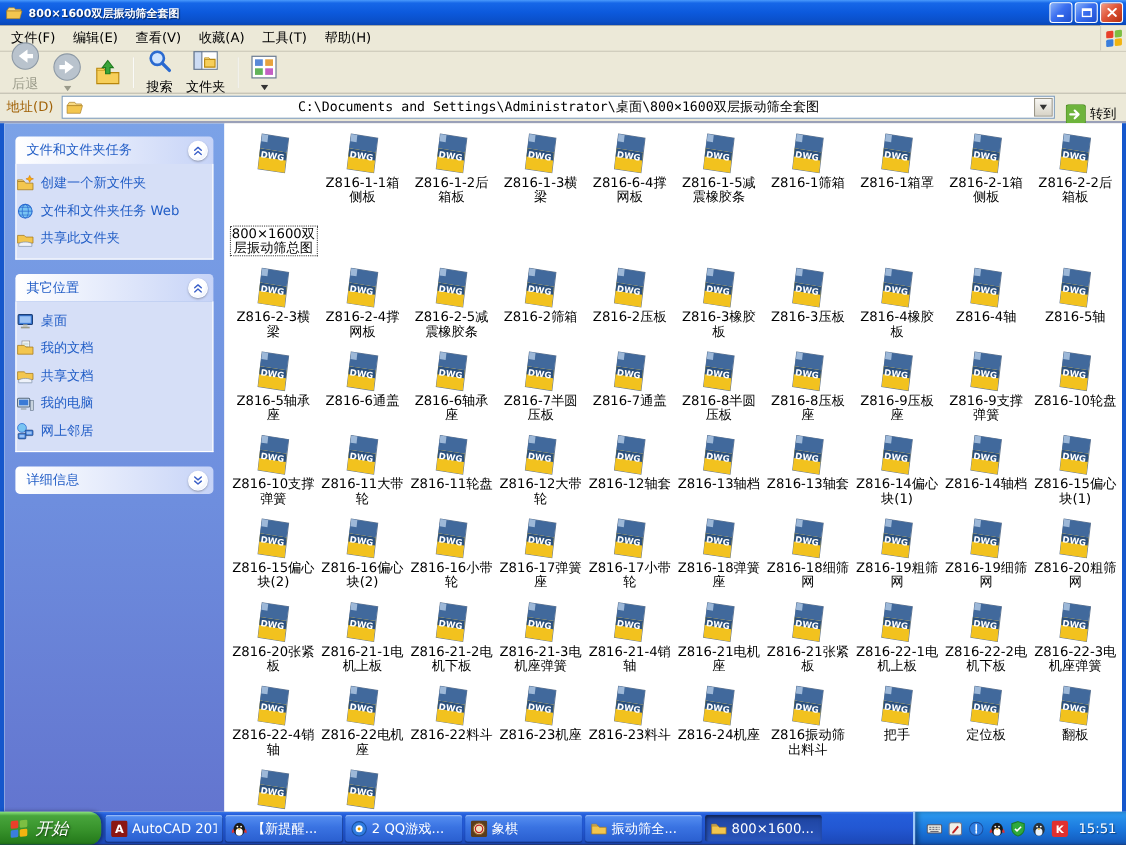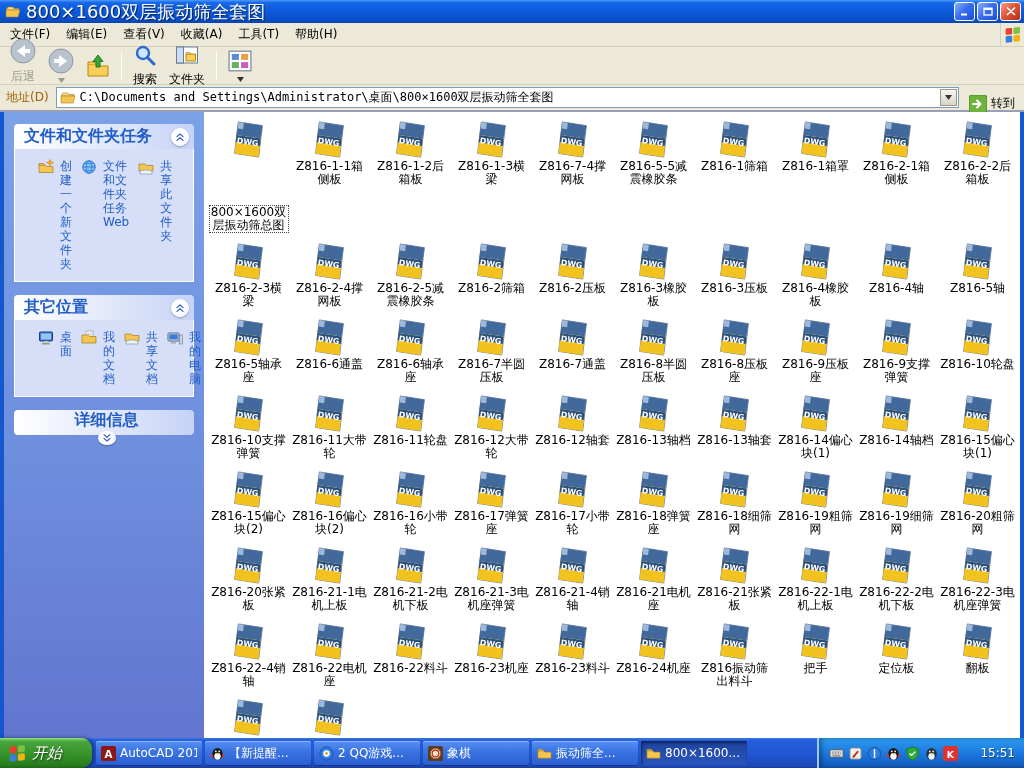--- a/index.html
+++ b/index.html
@@ -11,21 +11,21 @@
 .icon14{width:15px;height:15px;}
 .icon16{width:16px;height:16px;}
 .icon18{width:18px;height:18px;}
 .icon24{width:24px;height:24px;}
 .icon26{width:26px;height:26px;}
 .icon-dwg{width:37px;height:37px;}
 .wbicon{width:10px;height:9px;}
 
 
 .titlebar{height:23px;background:linear-gradient(to bottom,#4a9afc 0%,#1667e8 12%,#0c59dc 50%,#0a4fc8 85%,#0845b5 100%);display:flex;align-items:center;padding:0 3px 0 5px;gap:5px;flex:none;}
-.title-text{color:#fff;font-weight:normal;font-size:18px;text-shadow:1px 1px 1px rgba(0,0,0,.6);flex:1;white-space:nowrap;overflow:hidden;}
+.title-text{color:#fff;font-weight:bold;font-size:10px;text-shadow:1px 1px 1px rgba(0,0,0,.6);flex:1;white-space:nowrap;overflow:hidden;}
 .win-btns{display:flex;gap:2px;}
 .win-btn{width:21px;height:19px;border:1px solid #fff;border-radius:3px;display:flex;align-items:center;justify-content:center;cursor:pointer;}
 .btn-blue{background:linear-gradient(135deg,#8ab2f8 0%,#3b6ff0 45%,#1d4fd0 100%);}
 .btn-red{background:linear-gradient(135deg,#f5a088 0%,#e0573a 45%,#b52e10 100%);}
 
 
 .menubar{height:24px;background:#ece9d8;border-bottom:1px solid #d4d0c0;display:flex;align-items:center;padding:0 0 0 2px;flex:none;}
 .menu-items{display:flex;align-items:flex-start;}
 .menu-item{padding:4px 8px;color:#000;cursor:default;}
 .menu-logo{margin-left:auto;width:24px;height:23px;display:flex;align-items:center;justify-content:center;border-left:1px solid #d4d0c0;background:#ece9d8;}
@@ -35,53 +35,53 @@
 .toolbar{height:38px;background:#ece9d8;border-bottom:1px solid #d4d0c0;display:flex;align-items:center;padding:0 6px;gap:4px;flex:none;}
 .tool-btn{display:flex;align-items:center;gap:4px;padding:3px 4px;border-radius:3px;color:#000;cursor:pointer;white-space:nowrap;flex-direction:column;}
 .tool-btn.disabled{color:#9a9a8a;}
 .sep{width:1px;height:28px;background:#c8c4b0;border-right:1px solid #fff;margin:0 3px;}
 .dd{width:7px;height:5px;}
 
 
 .addressbar{height:27px;background:#ece9d8;border-bottom:2px solid #9aa0b8;display:flex;align-items:center;padding:0 6px 0 6px;gap:7px;flex:none;}
 .addr-label{color:#a16207;white-space:nowrap;text-align:right;}
 .addr-input{flex:1;height:21px;background:#fff;border:1px solid #7f9db9;display:flex;align-items:center;padding:0 1px 0 3px;gap:4px;cursor:text;}
-.addr-text{flex:1;font-family:"DejaVu Sans Mono","Liberation Mono",monospace;font-size:12px;white-space:nowrap;overflow:hidden;color:#000;}
+.addr-text{flex:1;font-family:"DejaVu Sans Mono","Liberation Mono",monospace;font-size:12px;white-space:nowrap;overflow:hidden;color:#000;text-align:center;}
 .addr-drop{width:17px;height:17px;background:linear-gradient(to bottom,#f7f6f2,#d8d4c8);border:1px solid #9a9688;display:flex;align-items:center;justify-content:center;cursor:pointer;}
 .go-btn{display:flex;align-items:center;gap:4px;padding:2px 3px;cursor:pointer;color:#000;white-space:nowrap;margin-top:12px;}
 
 
 .content{flex:1;display:flex;border-left:4px solid #1557cc;border-right:4px solid #1557cc;overflow:hidden;background:#fff;}
 .taskpane{width:200px;flex:none;background:linear-gradient(to bottom,#7ba2e7 0%,#6e8ede 55%,#6375cf 100%);padding:12px 10px;overflow:hidden;}
 .panel{margin-bottom:13px;}
 .panel-head{height:25px;background:linear-gradient(to right,#ffffff,#c6d3f7);border-radius:4px 4px 0 0;display:flex;align-items:center;justify-content:space-between;padding:0 5px 0 10px;cursor:pointer;}
-.panel.collapsed .panel-head{border-radius:4px;flex-direction:column;}
-.panel-title{color:#215dc6;font-weight:bold;font-size:16px;}
+.panel.collapsed .panel-head{border-radius:4px;}
+.panel-title{color:#215dc6;font-weight:normal;font-size:12px;}
 .chevbtn{width:18px;height:18px;border-radius:50%;background:radial-gradient(circle at 35% 30%,#ffffff 55%,#dfe8fa);border:1px solid #fff;box-shadow:0 1px 2px rgba(0,0,0,.3);display:flex;align-items:center;justify-content:center;cursor:pointer;}
 .chevbtn svg{width:12px;height:12px;}
-.panel-body{background:#d6dff7;border:1px solid #fff;border-top:none;padding:10px 23px;display:flex;flex-direction:row;gap:9px;}
+.panel-body{background:#d6dff7;border:1px solid #fff;border-top:none;padding:10px 0;display:flex;flex-direction:column;gap:9px;}
 .task-item{display:flex;align-items:flex-start;gap:6px;color:#215dc6;cursor:pointer;line-height:14px;}
 
 
 .filegrid{flex:1;background:#fff;padding:5px 1px 0 4px;display:grid;grid-template-columns:repeat(10,81px);align-content:start;overflow:hidden;}
 .file-item{display:flex;flex-direction:column;align-items:center;padding:4px 1px 7px;cursor:default;}
 .file-label{margin-top:2px;font-size:12px;line-height:13px;text-align:center;max-width:78px;word-break:break-all;color:#000;}
 .file-item.selected .file-label{outline:1px dotted #444;margin-top:48px;}
 
 
 .taskbar{height:30px;background:linear-gradient(to bottom,#3a77e8 0%,#245edb 8%,#2257d2 50%,#1c48b8 95%,#163a9a 100%);display:flex;align-items:stretch;flex:none;}
 .start-btn{width:92px;flex:none;display:flex;align-items:center;gap:5px;padding-left:8px;background:linear-gradient(to bottom,#8ce27f 0%,#48a53c 12%,#37922b 55%,#277d1d 90%,#1d6a14 100%);border-radius:0 11px 11px 0;box-shadow:2px 0 4px rgba(0,0,0,.45);color:#fff;font-size:15px;font-weight:normal;font-style:italic;text-shadow:1px 1px 2px rgba(0,0,0,.6);cursor:pointer;}
 .start-btn .iconbox{width:19px;height:19px;}
 .tasks{flex:1;display:flex;align-items:center;gap:3px;padding:0 4px;overflow:hidden;}
 .task-btn{width:106px;height:24px;flex:none;display:flex;align-items:center;gap:4px;padding:0 5px;border-radius:2px;background:linear-gradient(to bottom,#5690f2 0%,#3a73e2 45%,#2a5fd0 100%);box-shadow:inset 0 1px 0 rgba(255,255,255,.35),0 1px 1px rgba(0,0,0,.3);color:#fff;font-size:12px;white-space:nowrap;overflow:hidden;cursor:pointer;}
 .task-btn.active{background:linear-gradient(to bottom,#1e44a0 0%,#2a55bc 100%);box-shadow:inset 1px 2px 3px rgba(0,0,0,.5);}
 .task-btn-label{overflow:hidden;white-space:nowrap;}
 .tray{display:flex;align-items:center;gap:4px;padding:0 9px 0 10px;background:linear-gradient(to bottom,#2d9bf0 0%,#1a76dc 55%,#1257b8 100%);border-left:2px solid #9cc8f8;box-shadow:inset 3px 0 4px rgba(0,0,0,.3);color:#fff;flex:none;}
 .tray-icons{display:flex;align-items:center;gap:4px;}
-.clock{font-size:12px;margin-left:18px;color:#fff;text-shadow:1px 1px 1px rgba(0,0,0,.4);}
+.clock{font-size:12px;margin-left:5px;color:#fff;text-shadow:1px 1px 1px rgba(0,0,0,.4);}
 </style>
 </head>
 <body>
 
 <div class="screen">
 
   <div class="titlebar">
     <span class="iconbox icon16">
         <svg viewBox="0 0 16 16">
           <path d="M1 6l2-3h5l1 1.5h5V6z" fill="#f8da85" stroke="#a87b1e" stroke-width=".6"></path>
@@ -421,34 +421,34 @@
           <span class="iconbox icon-dwg">
             <svg viewBox="0 0 40 40">
               <polygon points="9,1 35,5 31,39 5,35" fill="#dfe7f2" stroke="#6b7c92"></polygon>
               <polygon points="9,1 35,5 33,19 7,15" fill="#41699c"></polygon>
               <polygon points="7,15 33,19 31,39 5,35" fill="#f2c21e"></polygon>
               <polygon points="7,15 33,19 32.2,27 6.2,23" fill="#2c517e"></polygon>
               <polygon points="9,1 15,1.9 14.2,8.9 8.2,8" fill="#9db8d8"></polygon>
               <text x="19" y="25.5" font-size="8.5" font-weight="bold" fill="#ffffff" text-anchor="middle" transform="rotate(8 19 23)" font-family="DejaVu Sans, sans-serif">DWG</text>
             </svg>
           </span>
-          <div class="file-label">Z816-7-4撑网板</div>
-        </div>
-        <div class="file-item">
-          <span class="iconbox icon-dwg">
-            <svg viewBox="0 0 40 40">
-              <polygon points="9,1 35,5 31,39 5,35" fill="#dfe7f2" stroke="#6b7c92"></polygon>
-              <polygon points="9,1 35,5 33,19 7,15" fill="#41699c"></polygon>
-              <polygon points="7,15 33,19 31,39 5,35" fill="#f2c21e"></polygon>
-              <polygon points="7,15 33,19 32.2,27 6.2,23" fill="#2c517e"></polygon>
-              <polygon points="9,1 15,1.9 14.2,8.9 8.2,8" fill="#9db8d8"></polygon>
-              <text x="19" y="25.5" font-size="8.5" font-weight="bold" fill="#ffffff" text-anchor="middle" transform="rotate(8 19 23)" font-family="DejaVu Sans, sans-serif">DWG</text>
-            </svg>
-          </span>
-          <div class="file-label">Z816-5-5减震橡胶条</div>
+          <div class="file-label">Z816-6-4撑网板</div>
+        </div>
+        <div class="file-item">
+          <span class="iconbox icon-dwg">
+            <svg viewBox="0 0 40 40">
+              <polygon points="9,1 35,5 31,39 5,35" fill="#dfe7f2" stroke="#6b7c92"></polygon>
+              <polygon points="9,1 35,5 33,19 7,15" fill="#41699c"></polygon>
+              <polygon points="7,15 33,19 31,39 5,35" fill="#f2c21e"></polygon>
+              <polygon points="7,15 33,19 32.2,27 6.2,23" fill="#2c517e"></polygon>
+              <polygon points="9,1 15,1.9 14.2,8.9 8.2,8" fill="#9db8d8"></polygon>
+              <text x="19" y="25.5" font-size="8.5" font-weight="bold" fill="#ffffff" text-anchor="middle" transform="rotate(8 19 23)" font-family="DejaVu Sans, sans-serif">DWG</text>
+            </svg>
+          </span>
+          <div class="file-label">Z816-1-5减震橡胶条</div>
         </div>
         <div class="file-item">
           <span class="iconbox icon-dwg">
             <svg viewBox="0 0 40 40">
               <polygon points="9,1 35,5 31,39 5,35" fill="#dfe7f2" stroke="#6b7c92"></polygon>
               <polygon points="9,1 35,5 33,19 7,15" fill="#41699c"></polygon>
               <polygon points="7,15 33,19 31,39 5,35" fill="#f2c21e"></polygon>
               <polygon points="7,15 33,19 32.2,27 6.2,23" fill="#2c517e"></polygon>
               <polygon points="9,1 15,1.9 14.2,8.9 8.2,8" fill="#9db8d8"></polygon>
               <text x="19" y="25.5" font-size="8.5" font-weight="bold" fill="#ffffff" text-anchor="middle" transform="rotate(8 19 23)" font-family="DejaVu Sans, sans-serif">DWG</text>

